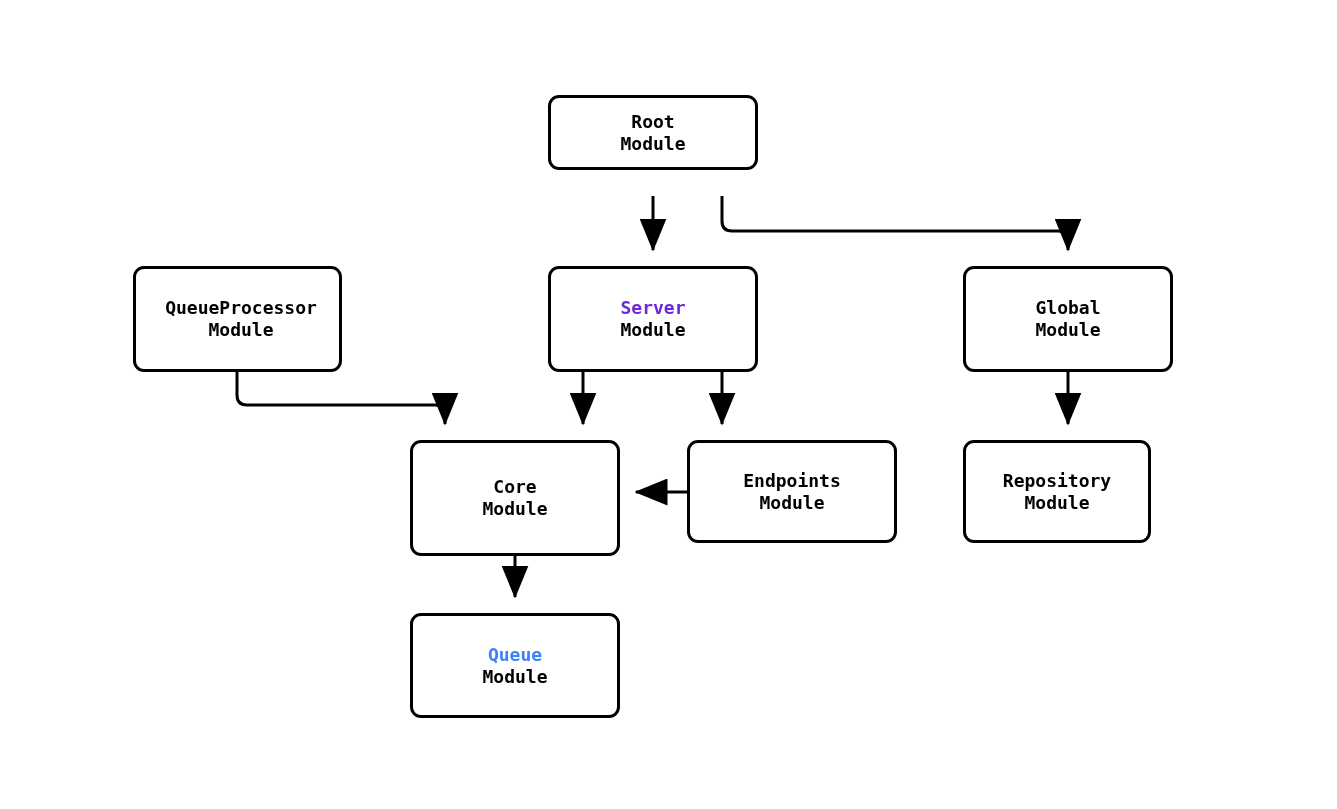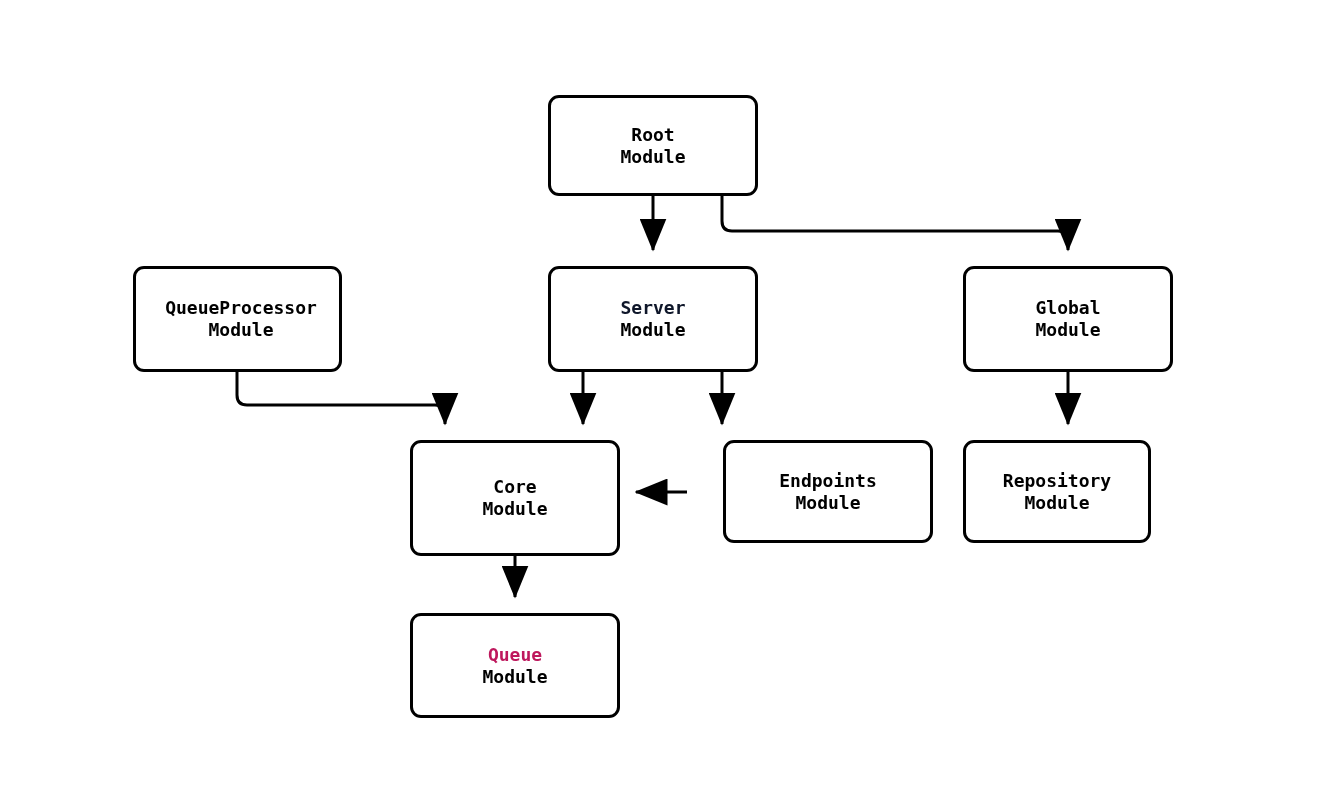--- a/index.html
+++ b/index.html
@@ -66,47 +66,47 @@
         <path d="M 237 372 L 237 395 Q 237 405 247 405 L 435 405 Q 445 405 445 415 L 445 424" marker-end="url(#arrowhead)" stroke="#000000"></path>
         <path d="M 583 372 L 583 424" marker-end="url(#arrowhead)" stroke="#000000"></path>
         <path d="M 722 372 L 722 424" marker-end="url(#arrowhead)" stroke="#000000"></path>
         <path d="M 687 492 L 636 492" marker-end="url(#arrowhead)" stroke="#000000"></path>
         <path d="M 1068 372 L 1068 424" marker-end="url(#arrowhead)" stroke="#000000"></path>
         <path d="M 515 543 L 515 597" marker-end="url(#arrowhead)" stroke="#000000"></path>
       </g>
   </svg>
 
   <div id="nodes-layer">
-      <div class="node" style="left: 548px; top: 95px; width: 210px; height: 101px; border-color: rgb(0, 0, 0);">
+      <div class="node" style="left: 548px; top: 95px; width: 210px; height: 75px; border-color: rgb(0, 0, 0);">
         <div class="node-line" style="color: rgb(0, 0, 0);">Root</div>
         <div class="node-line" style="color: rgb(0, 0, 0);">Module</div>
       </div>
       <div class="node" style="left: 133px; top: 266px; width: 209px; height: 106px; border-color: rgb(0, 0, 0); padding-left: 7px;">
         <div class="node-line" style="color: rgb(0, 0, 0);">QueueProcessor</div>
         <div class="node-line" style="color: rgb(0, 0, 0);">Module</div>
       </div>
       <div class="node" style="left: 548px; top: 266px; width: 210px; height: 106px; border-color: rgb(0, 0, 0);">
-        <div class="node-line" style="color: #0f172a;">Server</div>
+        <div class="node-line" style="color: #6d28d9;">Server</div>
         <div class="node-line" style="color: rgb(0, 0, 0);">Module</div>
       </div>
       <div class="node" style="left: 963px; top: 266px; width: 210px; height: 106px; border-color: rgb(0, 0, 0);">
         <div class="node-line" style="color: rgb(0, 0, 0);">Global</div>
         <div class="node-line" style="color: rgb(0, 0, 0);">Module</div>
       </div>
       <div class="node" style="left: 410px; top: 440px; width: 210px; height: 116px; border-color: rgb(0, 0, 0);">
         <div class="node-line" style="color: rgb(0, 0, 0);">Core</div>
         <div class="node-line" style="color: rgb(0, 0, 0);">Module</div>
       </div>
-      <div class="node" style="left: 687px; top: 440px; width: 210px; height: 103px; border-color: rgb(0, 0, 0); margin-left: 36px;">
+      <div class="node" style="left: 687px; top: 440px; width: 210px; height: 103px; border-color: rgb(0, 0, 0);">
         <div class="node-line" style="color: rgb(0, 0, 0);">Endpoints</div>
         <div class="node-line" style="color: rgb(0, 0, 0);">Module</div>
       </div>
       <div class="node" style="left: 963px; top: 440px; width: 188px; height: 103px; border-color: rgb(0, 0, 0);">
         <div class="node-line" style="color: rgb(0, 0, 0);">Repository</div>
         <div class="node-line" style="color: rgb(0, 0, 0);">Module</div>
       </div>
       <div class="node" style="left: 410px; top: 613px; width: 210px; height: 105px; border-color: rgb(0, 0, 0);">
-        <div class="node-line" style="color: #be185d; text-align: right;">Queue</div>
+        <div class="node-line" style="color: #3b82f6; text-align: right;">Queue</div>
         <div class="node-line" style="color: rgb(0, 0, 0);">Module</div>
       </div>
     </div>
 
 </div>
 
 </body></html>

